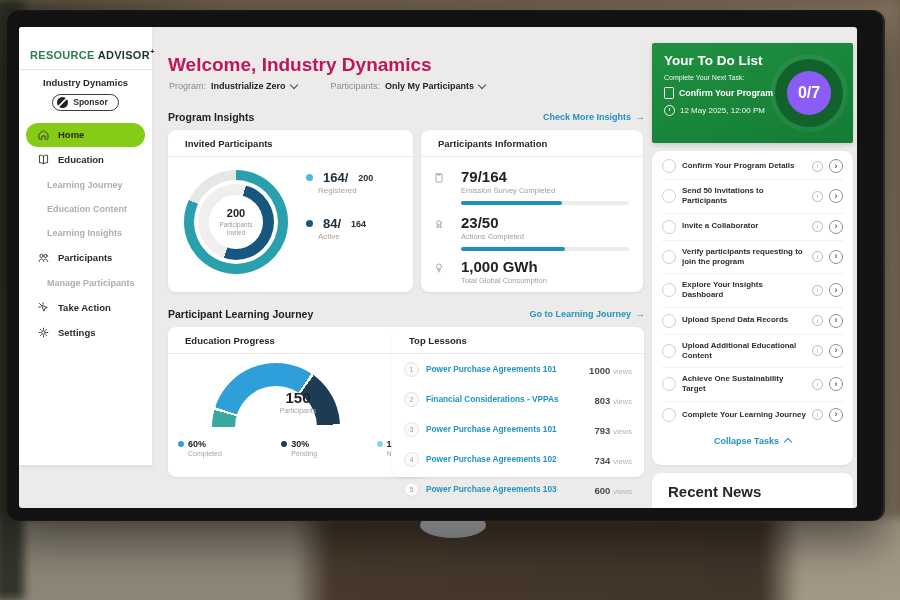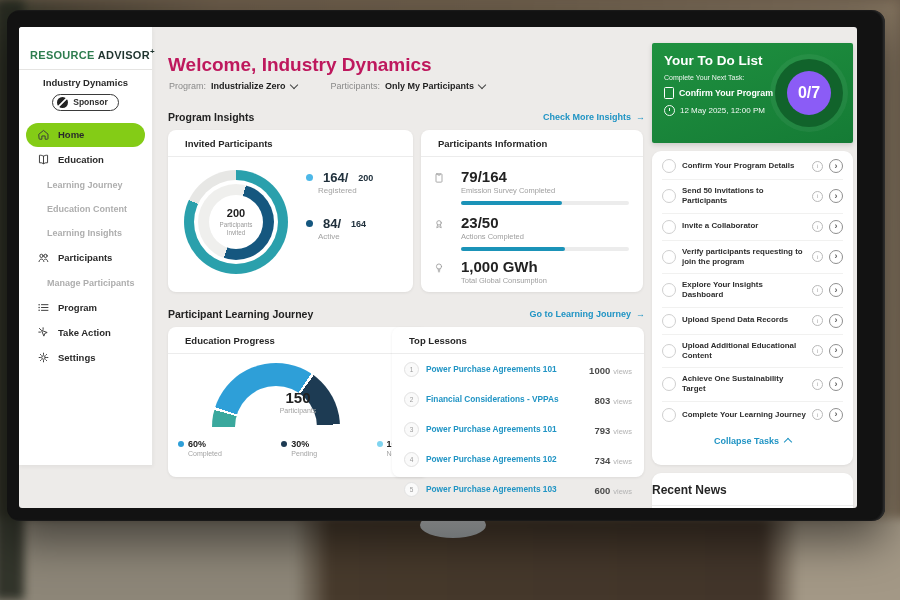--- a/index.html
+++ b/index.html
@@ -111,21 +111,21 @@
   .chk{width:12px;height:12px;border:1.4px solid #cfcfcf;border-radius:50%;flex:none;}
   .task-label{flex:1;font-size:7.9px;font-weight:600;color:#2e2e2e;line-height:1.3;}
   .info{width:9px;height:9px;border:1px solid #b9b9b9;border-radius:50%;color:#9a9a9a;font-size:5.5px;
     display:flex;align-items:center;justify-content:center;flex:none;}
   .go{width:14px;height:14px;border:1.4px solid #8f8f8f;border-radius:50%;color:#5f5f5f;font-size:9px;font-weight:700;
     display:flex;align-items:center;justify-content:center;flex:none;cursor:pointer;line-height:0;padding-bottom:1px;box-sizing:border-box;}
   .collapse-row{display:flex;align-items:center;justify-content:center;gap:6px;padding:8px 0 4px 0;
     font-size:9px;font-weight:700;color:#2094c4;cursor:pointer;}
   .news-card{position:absolute;left:633px;top:446px;width:201px;height:60px;background:#fff;border-radius:9px 9px 0 0;
     box-shadow:0 1px 3px rgba(0,0,0,.07);}
-  .news-title{padding:10px 12px 8px 0;font-size:12px;font-weight:800;color:#262626;border-bottom:1px solid #ececec;}
+  .news-title{padding:10px 12px 8px 16px;font-size:15px;font-weight:800;color:#262626;border-bottom:1px solid #ececec;}
 </style>
 </head>
 <body>
 
 <div class="stage">
   <div class="bg1"></div>
   <div class="bg-bottom"></div>
   <div class="bg-left"></div>
   <div class="stand"></div>
 
@@ -162,27 +162,20 @@
                 <circle cx="5.5" cy="6" r="2"></circle>
                 <circle cx="10.5" cy="6" r="2"></circle>
                 <path d="M2.5 13c.5-2 1.6-3 3-3s2.5 1 3 3"></path>
                 <path d="M9.4 10.4c.4-.3.7-.4 1.1-.4 1.3 0 2.3 1 2.8 3"></path>
               </svg>
               <span>Participants</span>
             </div>
           <div class="nav-sub">Manage Participants</div>
           <div class="nav-item">
               <svg viewBox="0 0 16 16">
-                <path d="M5.5 4.5h8M5.5 8h8M5.5 11.5h8"></path>
-                <path d="M2.6 4.5h.01M2.6 8h.01M2.6 11.5h.01" stroke-width="1.8"></path>
-              </svg>
-              <span>Program</span>
-            </div>
-          <div class="nav-item">
-              <svg viewBox="0 0 16 16">
                 <path d="M6 5.5 12.5 8l-2.8 1L8.6 12z"></path>
                 <path d="M3 3l1.6 1.6M7.5 2.2v2M2.2 7.5h2"></path>
               </svg>
               <span>Take Action</span>
             </div>
           <div class="nav-item">
               <svg viewBox="0 0 16 16">
                 <circle cx="8" cy="8" r="2.2"></circle>
                 <path d="M8 2.6v1.6M8 11.8v1.6M2.6 8h1.6M11.8 8h1.6M4.2 4.2l1.1 1.1M10.7 10.7l1.1 1.1M11.8 4.2l-1.1 1.1M5.3 10.7l-1.1 1.1"></path>
               </svg>

